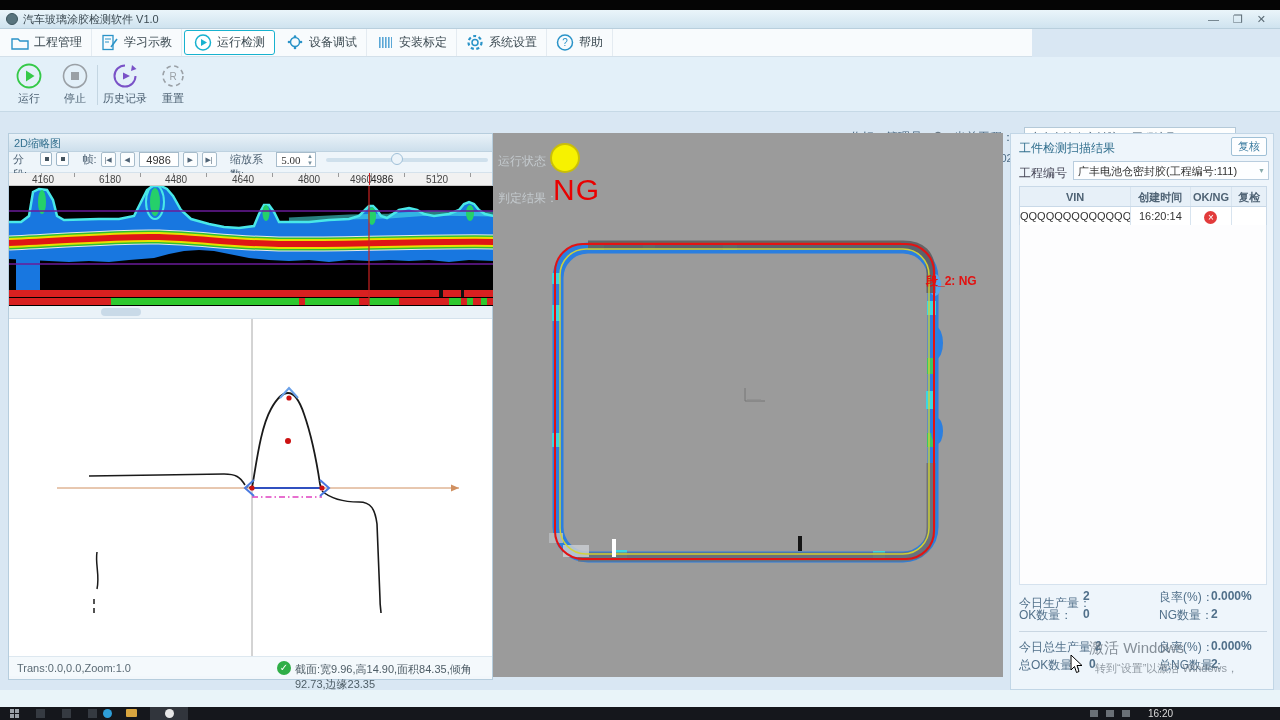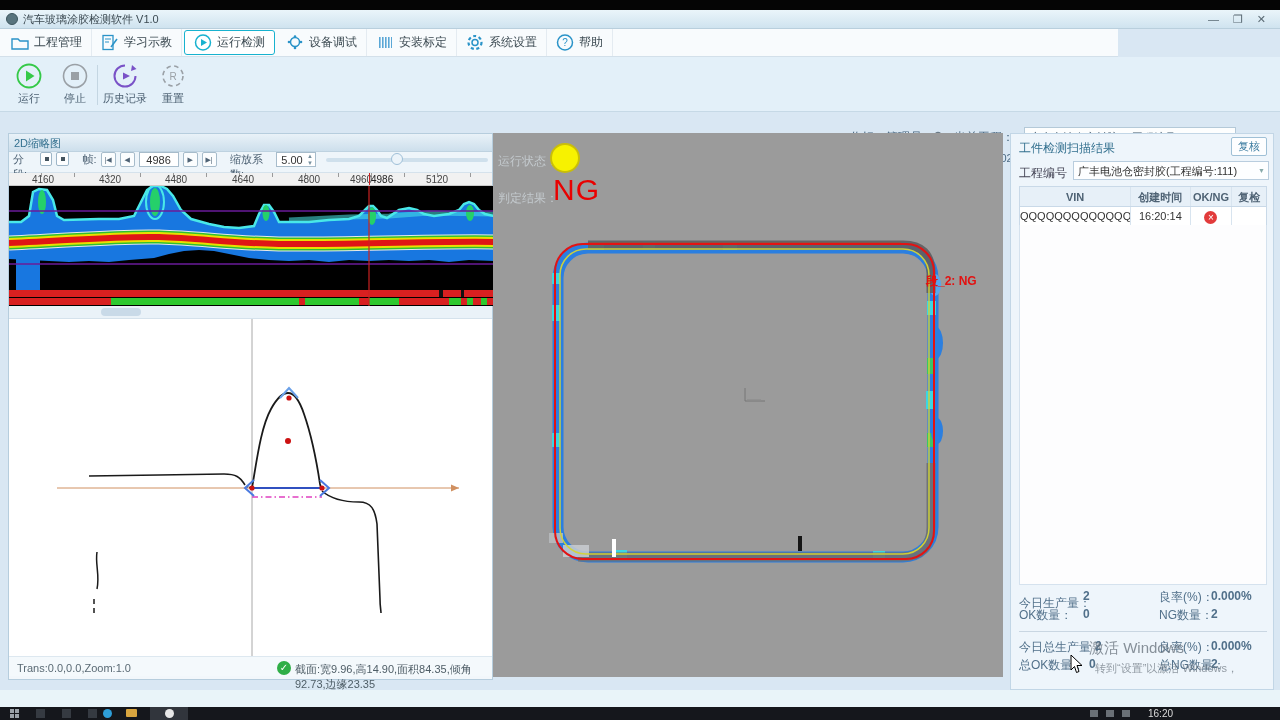--- a/index.html
+++ b/index.html
@@ -9,21 +9,21 @@
 
   
   .top-black { left:0; top:0; width:1280px; height:10px; background:#050505; }
   .titlebar { left:0; top:10px; width:1280px; height:19px; background:linear-gradient(#eaf5fa,#cfe3ef); border-bottom:1px solid #b9cfdd; display:flex; align-items:center; padding:0 6px; }
   .app-icon { width:12px; height:12px; border-radius:50%; background:#58747e; margin-right:5px; border:1px solid #3c565e; }
   .title-text { font-size:11px; color:#3c4a52; }
   .win-controls { margin-left:auto; display:flex; gap:14px; font-size:11px; color:#5a6a74; padding-right:8px; }
   .win-controls span { cursor:default; }
 
   
-  .ribbon { left:0; top:29px; width:1118px; height:28px; background:#f8fbfd; border-bottom:1px solid #d3e0ea; display:flex; align-items:stretch; padding-left:2px; }
+  .ribbon { left:0; top:29px; width:1032px; height:28px; background:#f8fbfd; border-bottom:1px solid #d3e0ea; display:flex; align-items:stretch; padding-left:2px; }
   .tab { display:flex; align-items:center; gap:5px; padding:0 9px; border-right:1px solid #e4ebf1; font-size:12px; color:#3c4a52; }
   .tab.active { border:1px solid #18b2cf; border-radius:3px; background:#ffffff; margin:1px 2px; }
   .ticon { width:18px; height:17px; display:inline-block; }
 
   
   .toolbar { left:0; top:57px; width:1280px; height:55px; background:#e3f0f9; border-bottom:1px solid #c6d9e6; }
   .tool-btn { position:absolute; top:6px; width:46px; text-align:center; font-size:11px; color:#4e6274; }
   .tool-btn svg { display:block; margin:0 auto 2px; }
   .tool-sep { position:absolute; top:8px; width:1px; height:40px; background:#c4d6e2; }
   .greet-row { position:absolute; left:850px; top:70px; font-size:12px; color:#47667f; display:flex; align-items:center; gap:10px; }
@@ -33,21 +33,21 @@
 
   
   .left-panel { left:8px; top:133px; width:485px; height:547px; background:#f2f7fb; border:1px solid #b6cddd; }
   .lp-header { height:18px; background:linear-gradient(#e9f2f8,#cddfec); border-bottom:1px solid #bed2e0; font-size:11px; color:#33708f; padding:2px 0 0 5px; }
   .lp-controls { height:21px; display:flex; align-items:flex-start; gap:4px; padding:0 4px; border-bottom:1px solid #d5e2ec; font-size:11px; color:#4e6274; background:#eef5fa; }
   .sq-btn { width:14px; height:14px; border:1px solid #9eb6c8; background:#fdfeff; border-radius:2px; position:relative; }
   .sq-btn::after { content:""; position:absolute; left:4px; top:4px; width:4px; height:4px; background:#44535e; }
   .nav-btn { min-width:15px; height:15px; border:1px solid #a7bccb; background:#fbfdfe; border-radius:2px; font-size:7px; color:#4e6274; display:flex; align-items:center; justify-content:center; padding:0 2px; }
   .frame-input { width:40px; height:15px; border:1px solid #a7bccb; font-size:11px; text-align:center; color:#333; font-family:inherit; }
   .spin { width:44px; height:15px; border:1px solid #a7bccb; background:#fff; display:flex; align-items:center; }
-  .spin .val { flex:1; font-size:11px; padding-left:4px; color:#333; }
+  .spin .val { flex:1; font-size:11px; padding-left:4px; color:#333;font-family:Liberation Serif, serif; }
   .spin .arrows { width:10px; font-size:6px; line-height:7px; color:#76909f; text-align:center; }
   .slider { position:relative; width:180px; height:14px; margin-left:6px; }
   .slider .track { position:absolute; left:0; top:6px; width:100%; height:4px; background:#cfe0ec; border-radius:2px; }
   .slider .thumb { position:absolute; left:40%; top:1px; width:12px; height:12px; border-radius:50%; background:#ecf4fa; border:1px solid #9fc0d8; }
   .lp-ruler { position:relative; height:13px; background:#f1f1f1; border-bottom:1px solid #c9c9c9; font-size:10px; color:#454545; overflow:hidden; }
   .lp-ruler::before { content:""; position:absolute; left:0; top:0; width:100%; height:4px;
     background:repeating-linear-gradient(90deg, transparent 0 32px, #9a9a9a 32px 33px); }
   .tick { position:absolute; top:1px; transform:translateX(-50%); }
   .ruler-cursor-line { position:absolute; left:360px; top:0; width:1px; height:13px; background:#cc2222; }
   .ruler-cursor-val { position:absolute; left:362px; top:1px; color:#222; }
@@ -243,21 +243,21 @@
       <span class="arrows">▲<br>▼</span>
     </span>
     <span class="slider">
       <span class="track"></span>
       <span class="thumb"></span>
     </span>
   </div>
 
   <div class="lp-ruler">
     <span class="tick" style="left:34px">4160</span>
-    <span class="tick" style="left:101px">4320</span>
+    <span class="tick" style="left:101px">6180</span>
     <span class="tick" style="left:167px">4480</span>
     <span class="tick" style="left:234px">4640</span>
     <span class="tick" style="left:300px">4800</span>
     <span class="tick" style="left:352px">4960</span>
     <span class="tick" style="left:428px">5120</span>
     <span class="ruler-cursor-line"></span>
     <span class="ruler-cursor-val">4986</span>
   </div>
 
   <div class="lp-heatmap">

